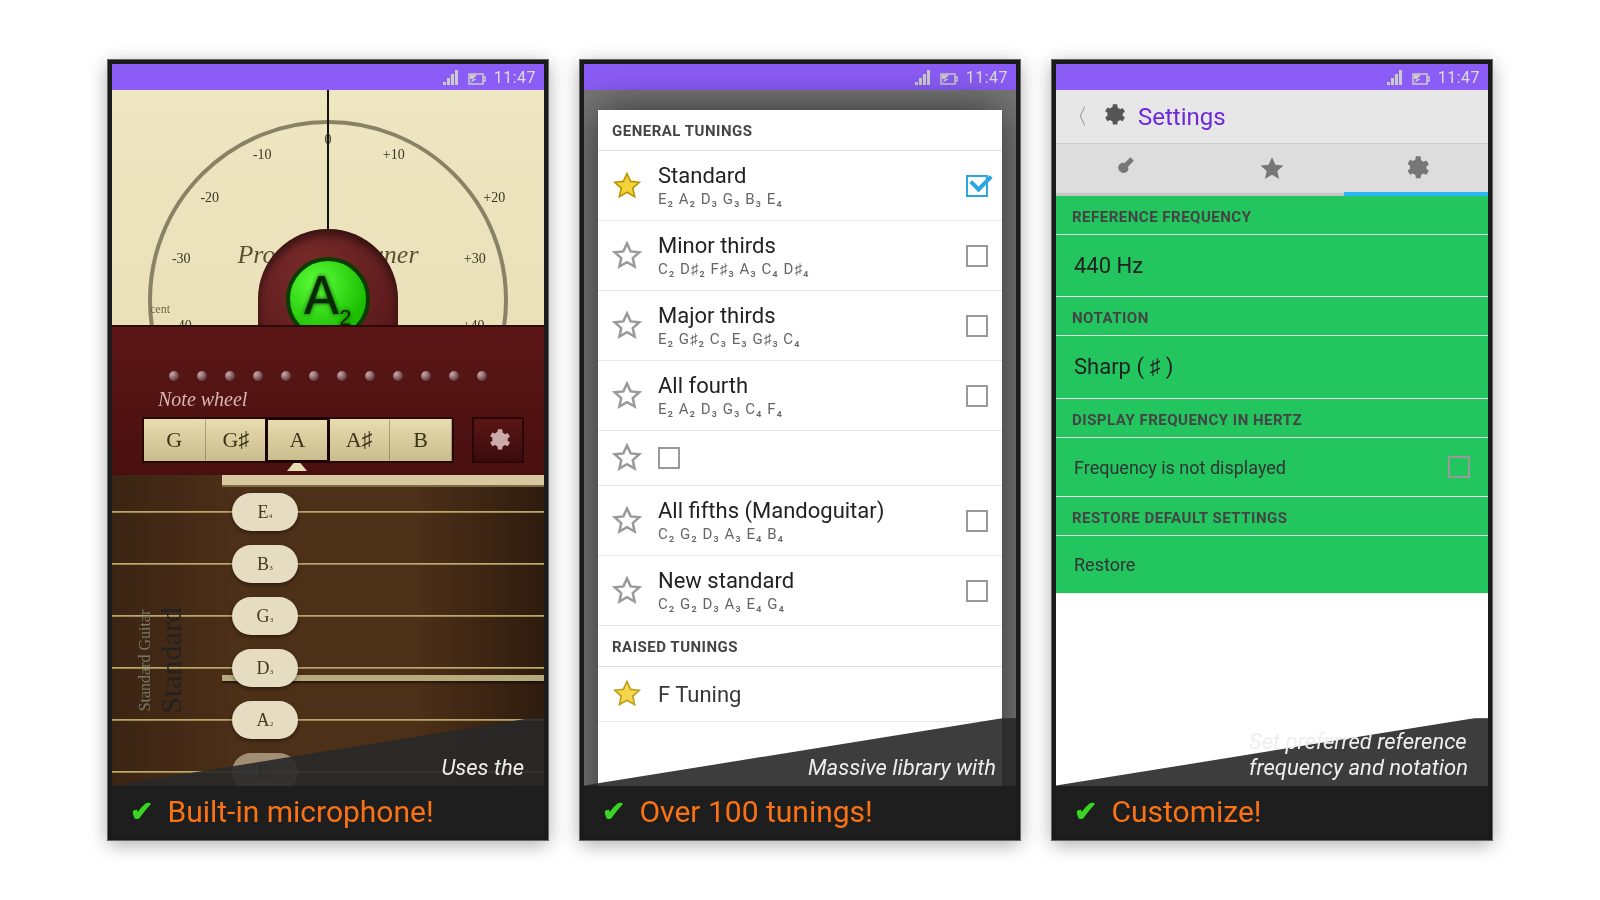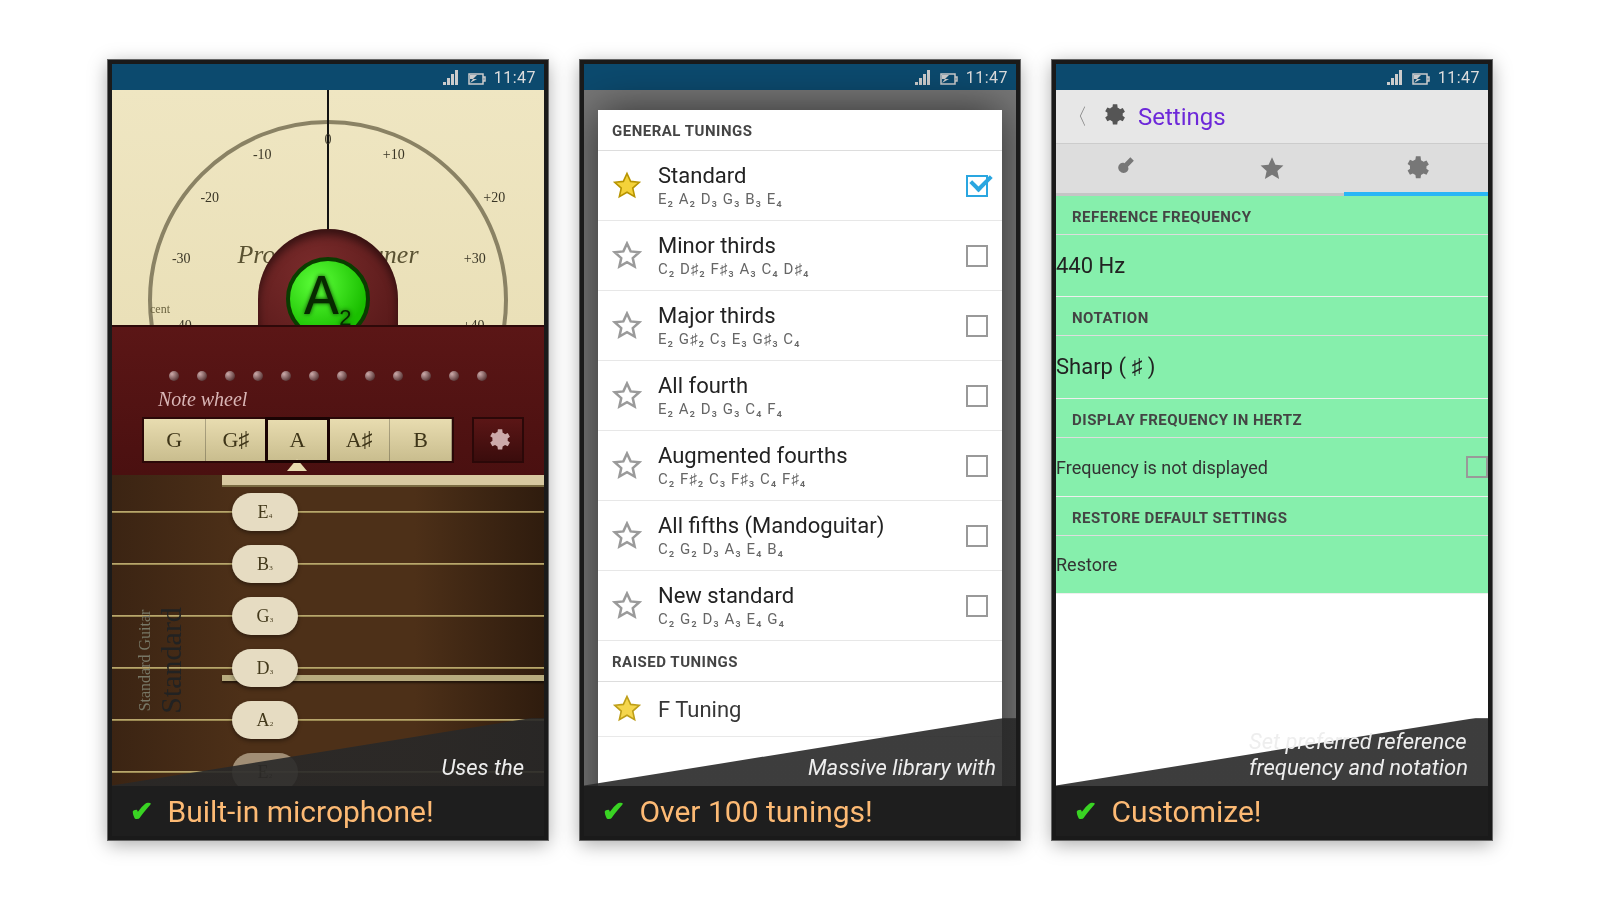--- a/index.html
+++ b/index.html
@@ -24,21 +24,21 @@
     border: 4px solid #1a1a1a;
     box-shadow: 0 0 0 1px #666, 0 4px 18px rgba(0,0,0,.35);
     position: relative;
     overflow: hidden;
     color: #222;
   }
 
   
   .statusbar {
     height: 26px;
-    background: #0c4a6e;
+    background: #8b5cf6;
     color: #ddd;
     display: flex;
     justify-content: flex-end;
     align-items: center;
     gap: 6px;
     padding: 0 8px;
     font-size: 15px;
   }
   .statusbar svg { fill: #ccc; }
   .statusbar .clock { font-size: 16px; letter-spacing: .5px; }
@@ -204,21 +204,21 @@
     position:absolute;left:0;right:0;bottom:0;height:50px;
     background:#1e1e1e;
     display:flex;align-items:center;gap:14px;padding-left:18px;
   }
   .caption .lead{
     position:absolute;right:20px;bottom:56px;
     font-style:italic;font-size:22px;color:#eee;
     text-align:left; line-height:1.15;
   }
   .caption .check{color:#39d323;font-size:28px;font-weight:bold;}
-  .caption .headline{color:#fdba74;font-size:30px;}
+  .caption .headline{color:#f97316;font-size:30px;}
 
   
   .panel{
     position:absolute; left:14px; right:14px; top:46px; bottom:0;
     background:#fff;
     box-shadow:0 0 40px rgba(0,0,0,.6);
   }
   .section-h{
     padding:12px 14px 10px;
     font-size:15px; font-weight:700; color:#444; letter-spacing:.5px;
@@ -258,27 +258,27 @@
   .appbar .gear svg{width:26px;height:26px;fill:#555;}
   .appbar .title{font-size:24px;color:#6d28d9;}
   .tabs{
     height:52px;background:#ddd;
     display:flex;
     border-bottom:3px solid #c5c5c5;
   }
   .tabs .tab{flex:1;display:flex;align-items:center;justify-content:center;}
   .tabs .tab svg{width:28px;height:28px;fill:#777;}
   .tabs .tab.active{border-bottom:4px solid #29b6f6;margin-bottom:-3px;}
-  .settings-body{background:#86efac;}
+  .settings-body{background:#22c55e;}
   .s-head{
     padding:12px 16px 8px;font-size:15px;font-weight:700;letter-spacing:.5px;
     color:#444;border-bottom:1px solid #ddd;
   }
   .s-row{
-    padding:18px 0;font-size:22px;color:#222;
+    padding:18px 18px;font-size:22px;color:#222;
     border-bottom:1px solid #eee;
     display:flex;align-items:center;justify-content:space-between;
   }
   .s-row.small{font-size:18px;color:#333;}
   .s-cb{width:22px;height:22px;border:2px solid #999;}
 
   sub{font-size:.65em;}
 </style>
 </head>
 <body>
@@ -456,24 +456,20 @@
             <div class="txt">
               <div class="name">All fourth</div>
               <div class="notes">E₂ A₂ D₃ G₃ C₄ F₄</div>
             </div>
             <span class="cb"></span>
           </div>
           <div class="row">
             <span class="star"><svg viewBox="0 0 24 24">
                 <use href="#starpath" class="empty"></use>
               </svg></span>
-            <div class="txt">
-              <div class="name">Augmented fourths</div>
-              <div class="notes">C₂ F♯₂ C₃ F♯₃ C₄ F♯₄</div>
-            </div>
             <span class="cb"></span>
           </div>
           <div class="row">
             <span class="star"><svg viewBox="0 0 24 24">
                 <use href="#starpath" class="empty"></use>
               </svg></span>
             <div class="txt">
               <div class="name">All fifths (Mandoguitar)</div>
               <div class="notes">C₂ G₂ D₃ A₃ E₄ B₄</div>
             </div>

